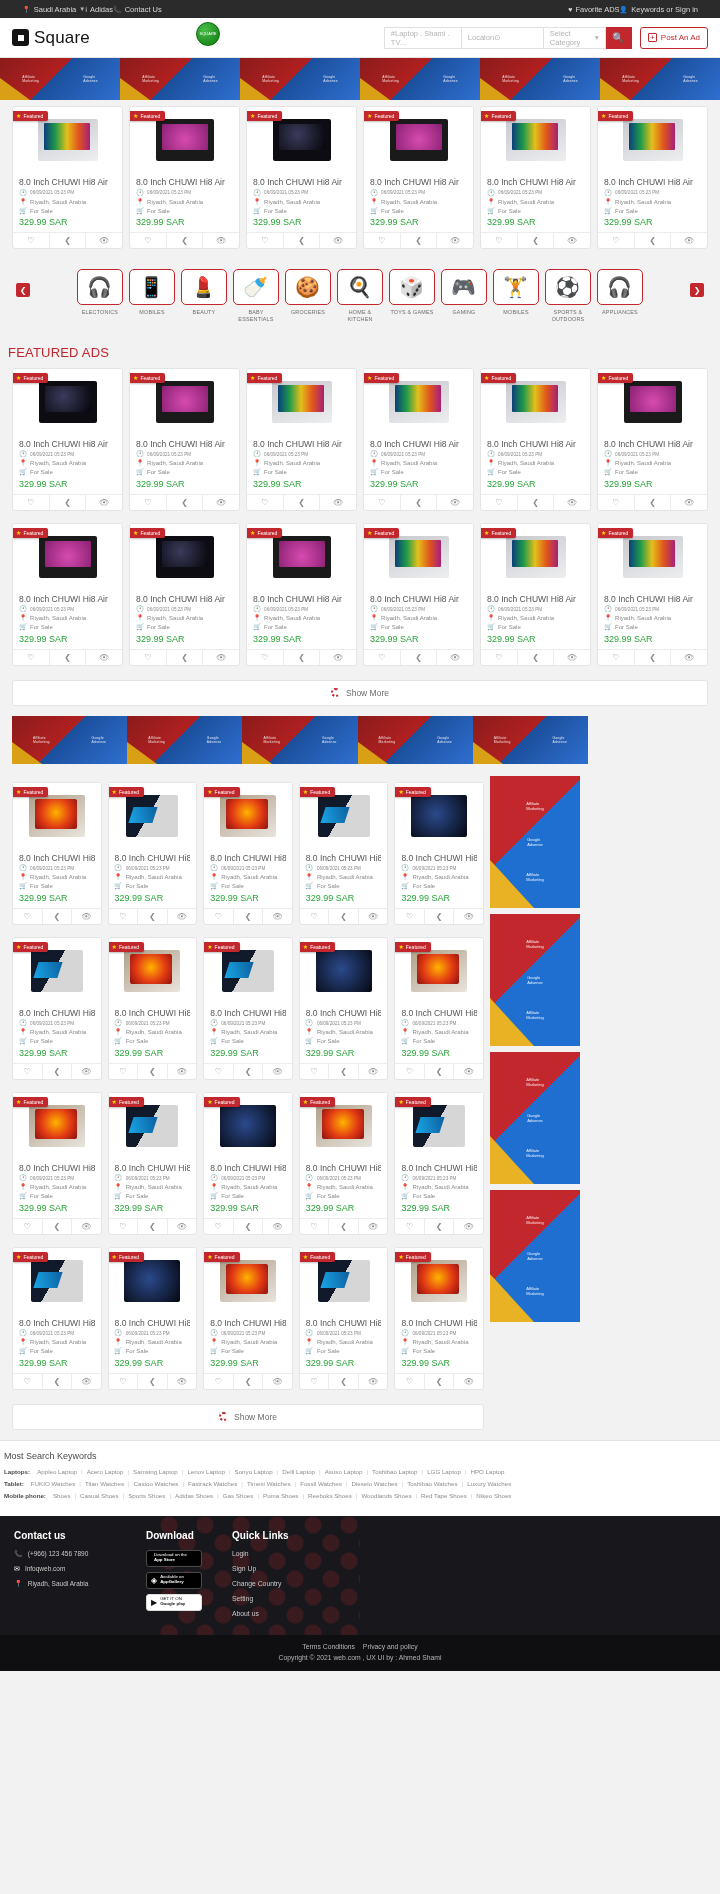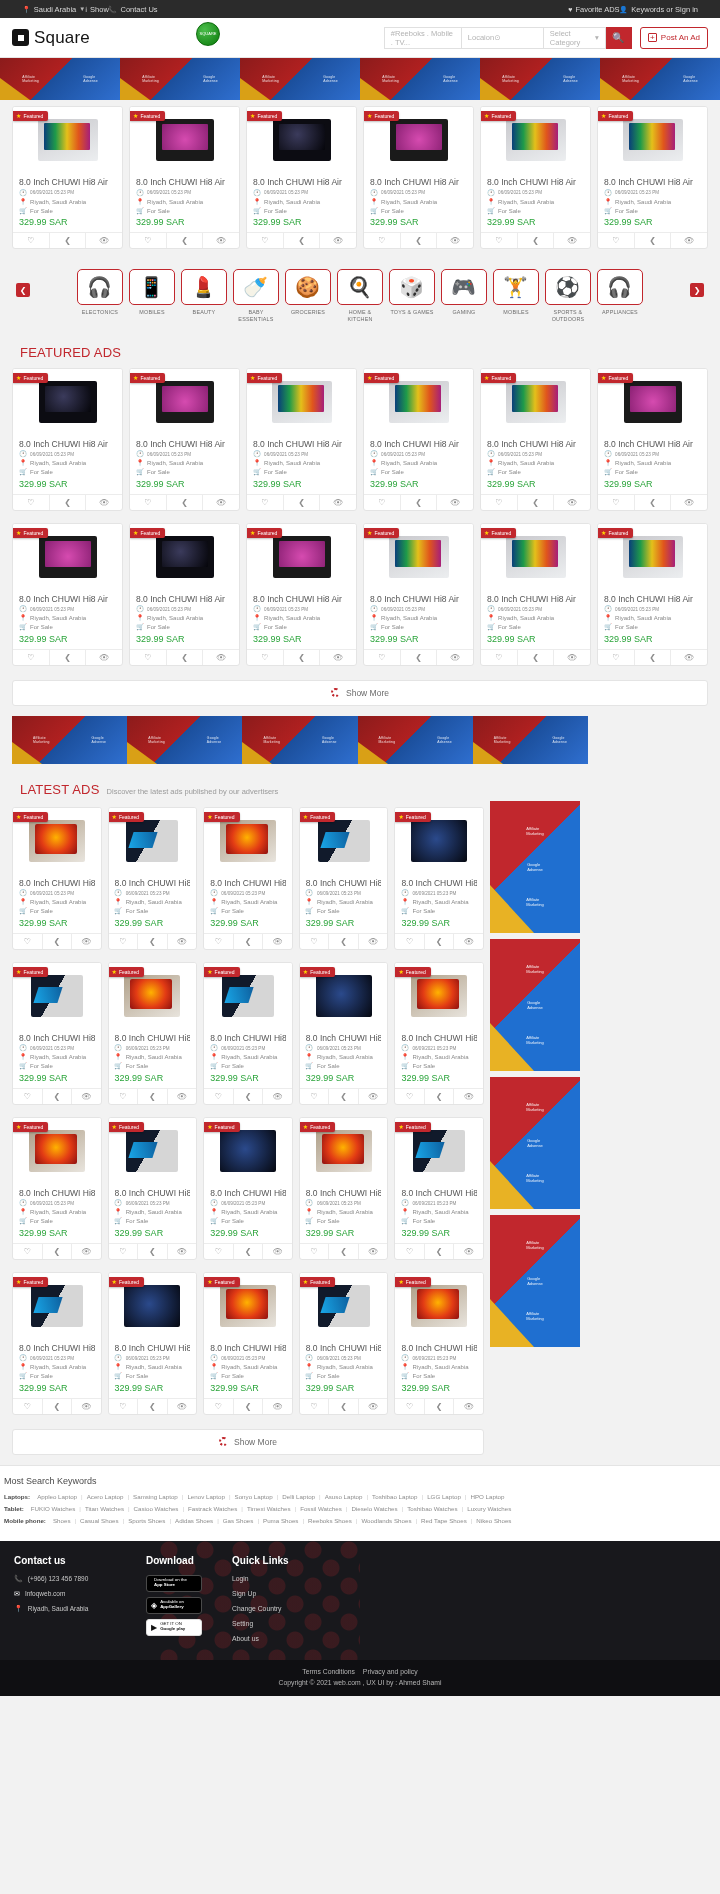--- a/index.html
+++ b/index.html
@@ -165,21 +165,21 @@
   .cat-label { font-size:5.4px; color:#6d6d6d; margin-top:4px; line-height:1.25; letter-spacing:.2px;}
   .cat-arrow {
     position:absolute; top: 20px; width:14px;height:14px;background:#c1272d;color:#fff;
     display:flex;align-items:center;justify-content:center;font-size:8px;border-radius:2px;
   }
   .cat-arrow.l { left: 4px; }
   .cat-arrow.r { right: 4px; }
   .ci { font-size: 20px; line-height:1; }
 
   
-  .section-head { padding: 8px 12px 2px 20px; display:flex; align-items:baseline; gap:7px;text-align:center;}
+  .section-head { padding: 8px 12px 2px 8px; display:flex; align-items:baseline; gap:7px;text-align:center;}
   .section-head h2 { font-size: 13px; color:#c1272d; font-weight: 400; letter-spacing:.2px;}
   .section-head span { font-size: 7.5px; color:#9a9a9a; }
 
   
   .showmore {
     margin: 8px 12px; height: 26px; background:#fff; border:1px solid #e4e4e4; border-radius:3px;
     display:flex; align-items:center; justify-content:center; gap:6px; font-size:8.5px; color:#6b6b6b;
   }
   .spinner {
     width:9px;height:9px;border-radius:50%;
@@ -261,21 +261,21 @@
 
   <div class="topbar">
     <div class="left">
       <div class="tb-item">
         <span class="tb-ico">📍</span>
         <span>Saudi Arabia</span>
         <span class="caret">▼</span>
       </div>
       <div class="tb-item">
         <span class="tb-ico">ℹ</span>
-        <span>Show</span>
+        <span>Adidas</span>
       </div>
       <div class="tb-item">
         <span class="tb-ico">📞</span>
         <span>Contact Us</span>
       </div>
     </div>
     <div class="right">
       <div class="tb-item">
         <span class="tb-ico">♥</span>
         <span>Favorite ADS</span>
@@ -292,21 +292,21 @@
       <span class="logo-mark">
           <i></i>
         </span>
       <span class="logo-text">Square</span>
     </div>
     <div class="header-badge">
       <span>SQUARE</span>
     </div>
     <div class="search-area">
       <div class="s-field s-kw">
-        <span>#Reeboks . Mobile . TV...</span>
+        <span>#Laptop . Shami . TV...</span>
       </div>
       <div class="s-field s-loc">
         <span>Locaion</span>
         <span>⊙</span>
       </div>
       <div class="s-field s-cat">
         <span>Select Category</span>
         <span>▾</span>
       </div>
       <div class="s-btn">
@@ -1035,24 +1035,20 @@
       <div class="bslice">
         <div class="tri1"></div>
         <div class="tri2"></div>
         <div class="lbl">
           <span>Affiliate<br>Marketing</span>
           <span>Google<br>Adsense</span>
         </div>
       </div>
     </div>
 
-  <div class="section-head">
-    <h2>LATEST ADS</h2>
-    <span>Discover the latest ads published by our advertisers</span>
-  </div>
 
   <div class="latest-wrap">
     <div class="latest-main">
       <div class="cards-row" id="row-l1">
           <div class="card">
             <div class="featured-tag">
               <span class="star">★</span>
               <span>Featured</span>
             </div>
             <div class="card-img">

